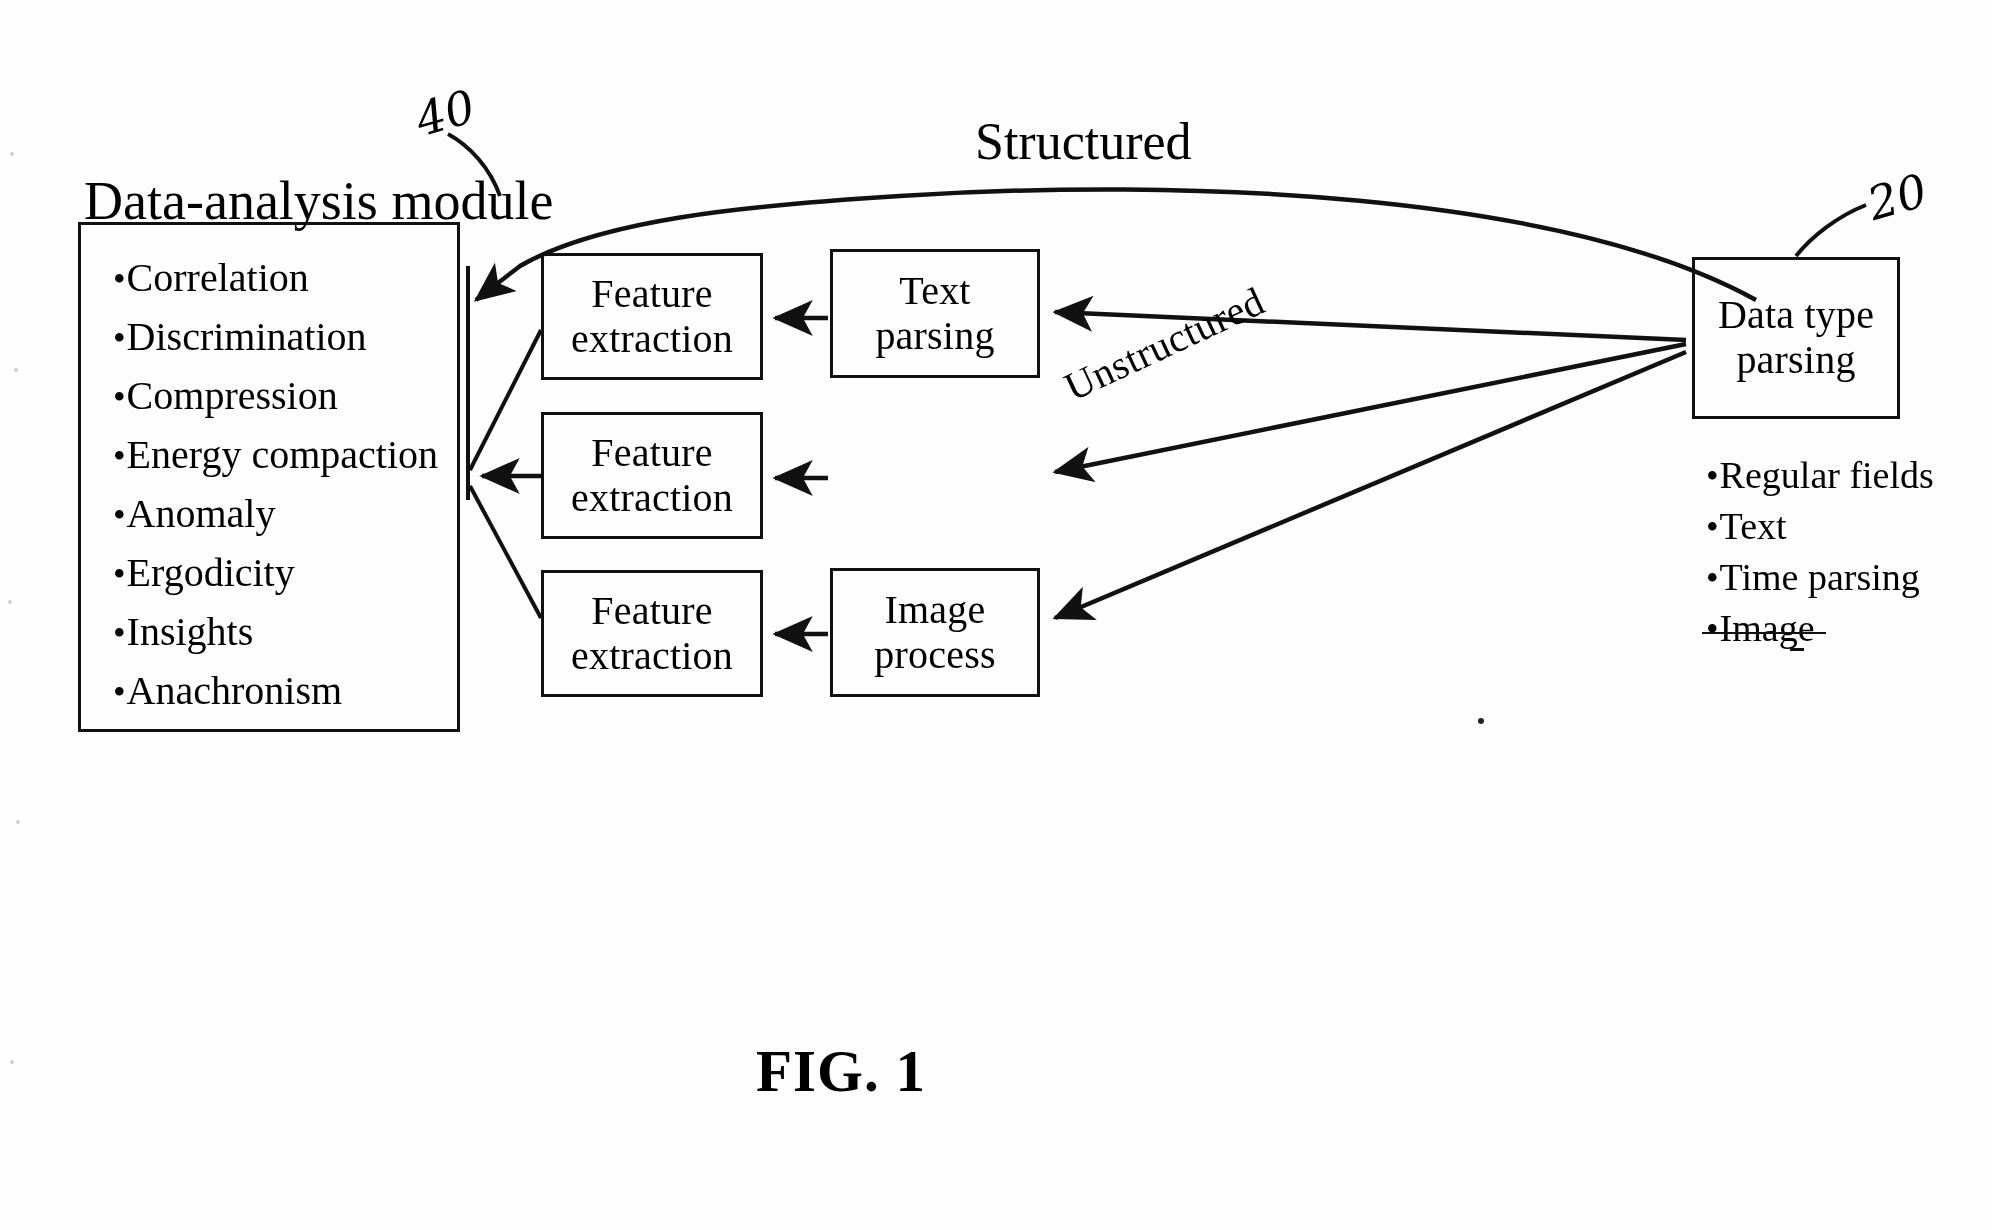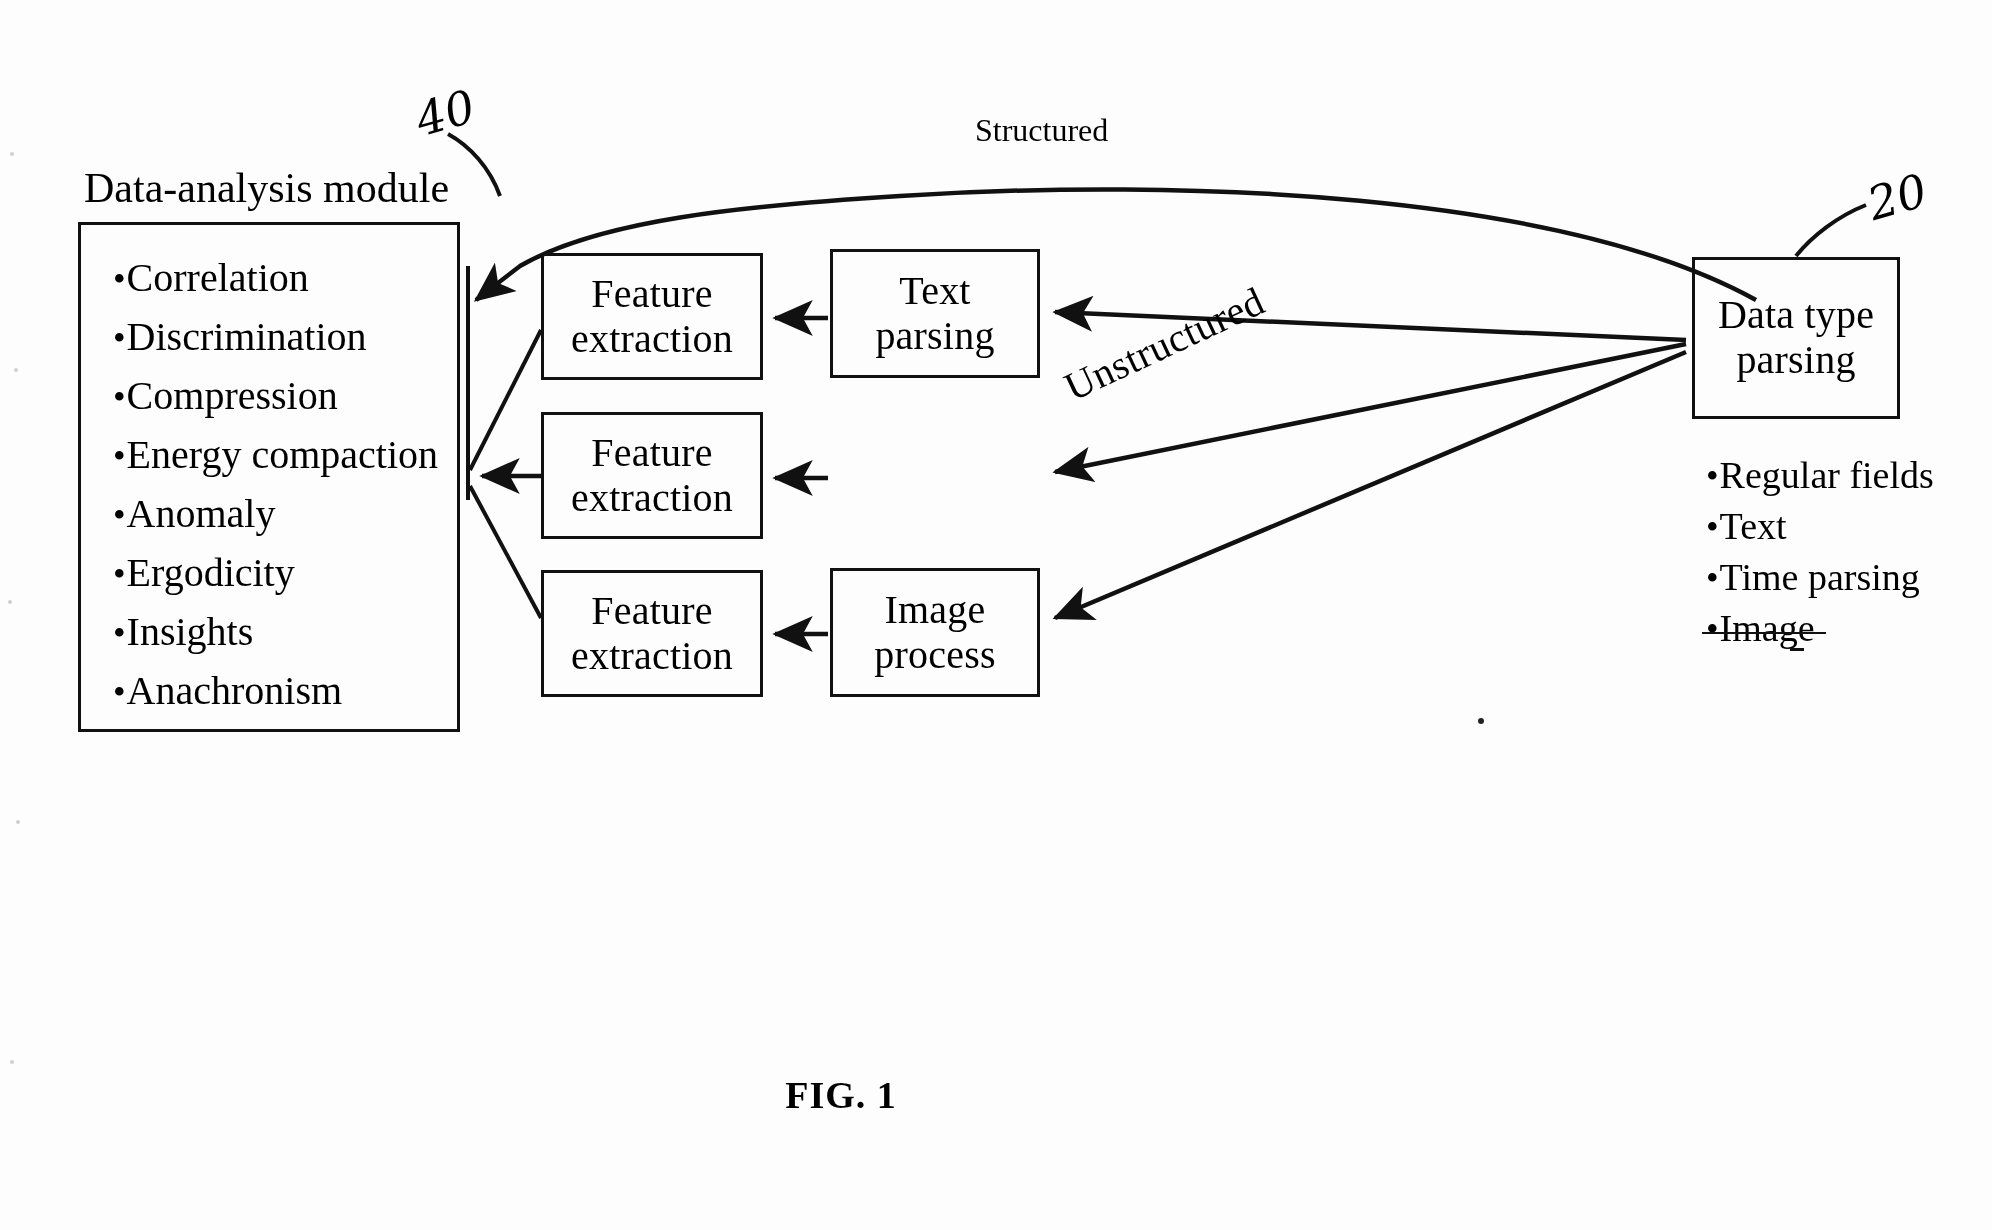--- a/index.html
+++ b/index.html
@@ -48,22 +48,22 @@
     width: 382px;
     height: 510px;
     border-width: 3px;
     align-items: flex-start;
     justify-content: flex-start;
     padding: 12px 0 0 20px;
   }
   #dam-title {
     position: absolute;
     left: 84px;
-    top: 164px;
-    font-size: 42px;
+    top: 170px;
+    font-size: 54px;
     white-space: nowrap;
   }
   .bullet-list {
     list-style: none;
     margin: 12px;
     padding: 0;
   }
   .bullet-list li {
     font-size: 40px;
     line-height: 58px;
@@ -99,21 +99,21 @@
   #dtd-list li {
     font-size: 38px;
     line-height: 50px;
   }
 
   
   #structured-label {
     position: absolute;
     left: 975px;
     top: 112px;
-    font-size: 32px;
+    font-size: 52px;
     white-space: nowrap;
   }
   #unstructured-label {
     position: absolute;
     left: 1057px;
     top: 368px;
     font-size: 40px;
     white-space: nowrap;
     transform: rotate(-25deg);
     transform-origin: left top;
@@ -127,24 +127,24 @@
     font-style: italic;
     font-size: 46px;
     transform: rotate(-16deg);
   }
   #ref-40 { left: 416px; top: 86px; }
   #ref-20 { left: 1868px; top: 170px; }
 
   #fig-caption {
     position: absolute;
     left: 0;
-    top: 1073px;
+    top: 1037px;
     width: 1992px;
     text-align: center;
-    font-size: 38px;
+    font-size: 59px;
     font-weight: bold;
     letter-spacing: 1px;
   }
   #fig-caption span { margin-left: -310px; }
 
   
   .speckle {
     position: absolute;
     width: 4px;
     height: 4px;

